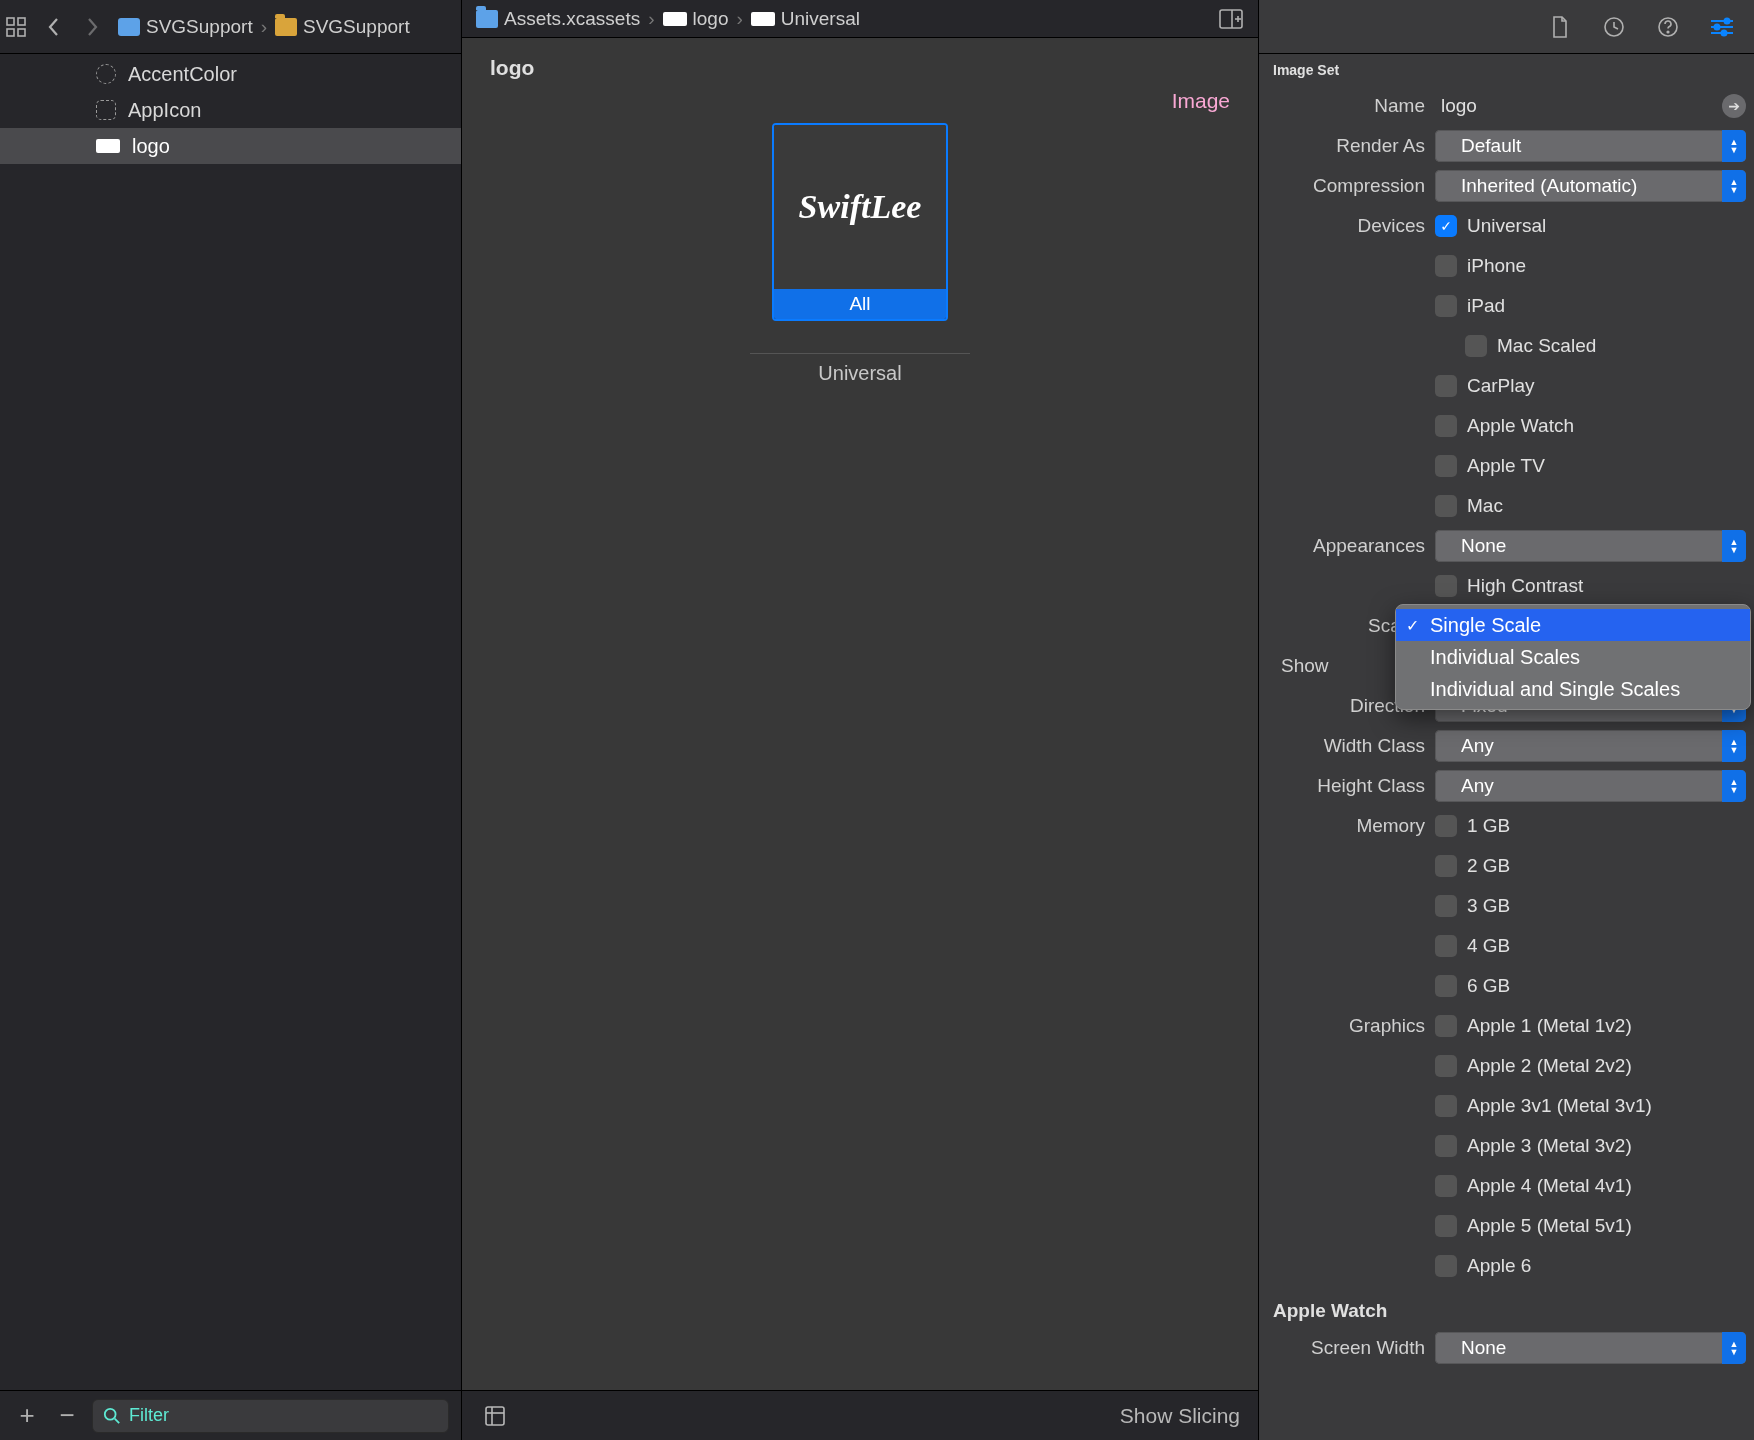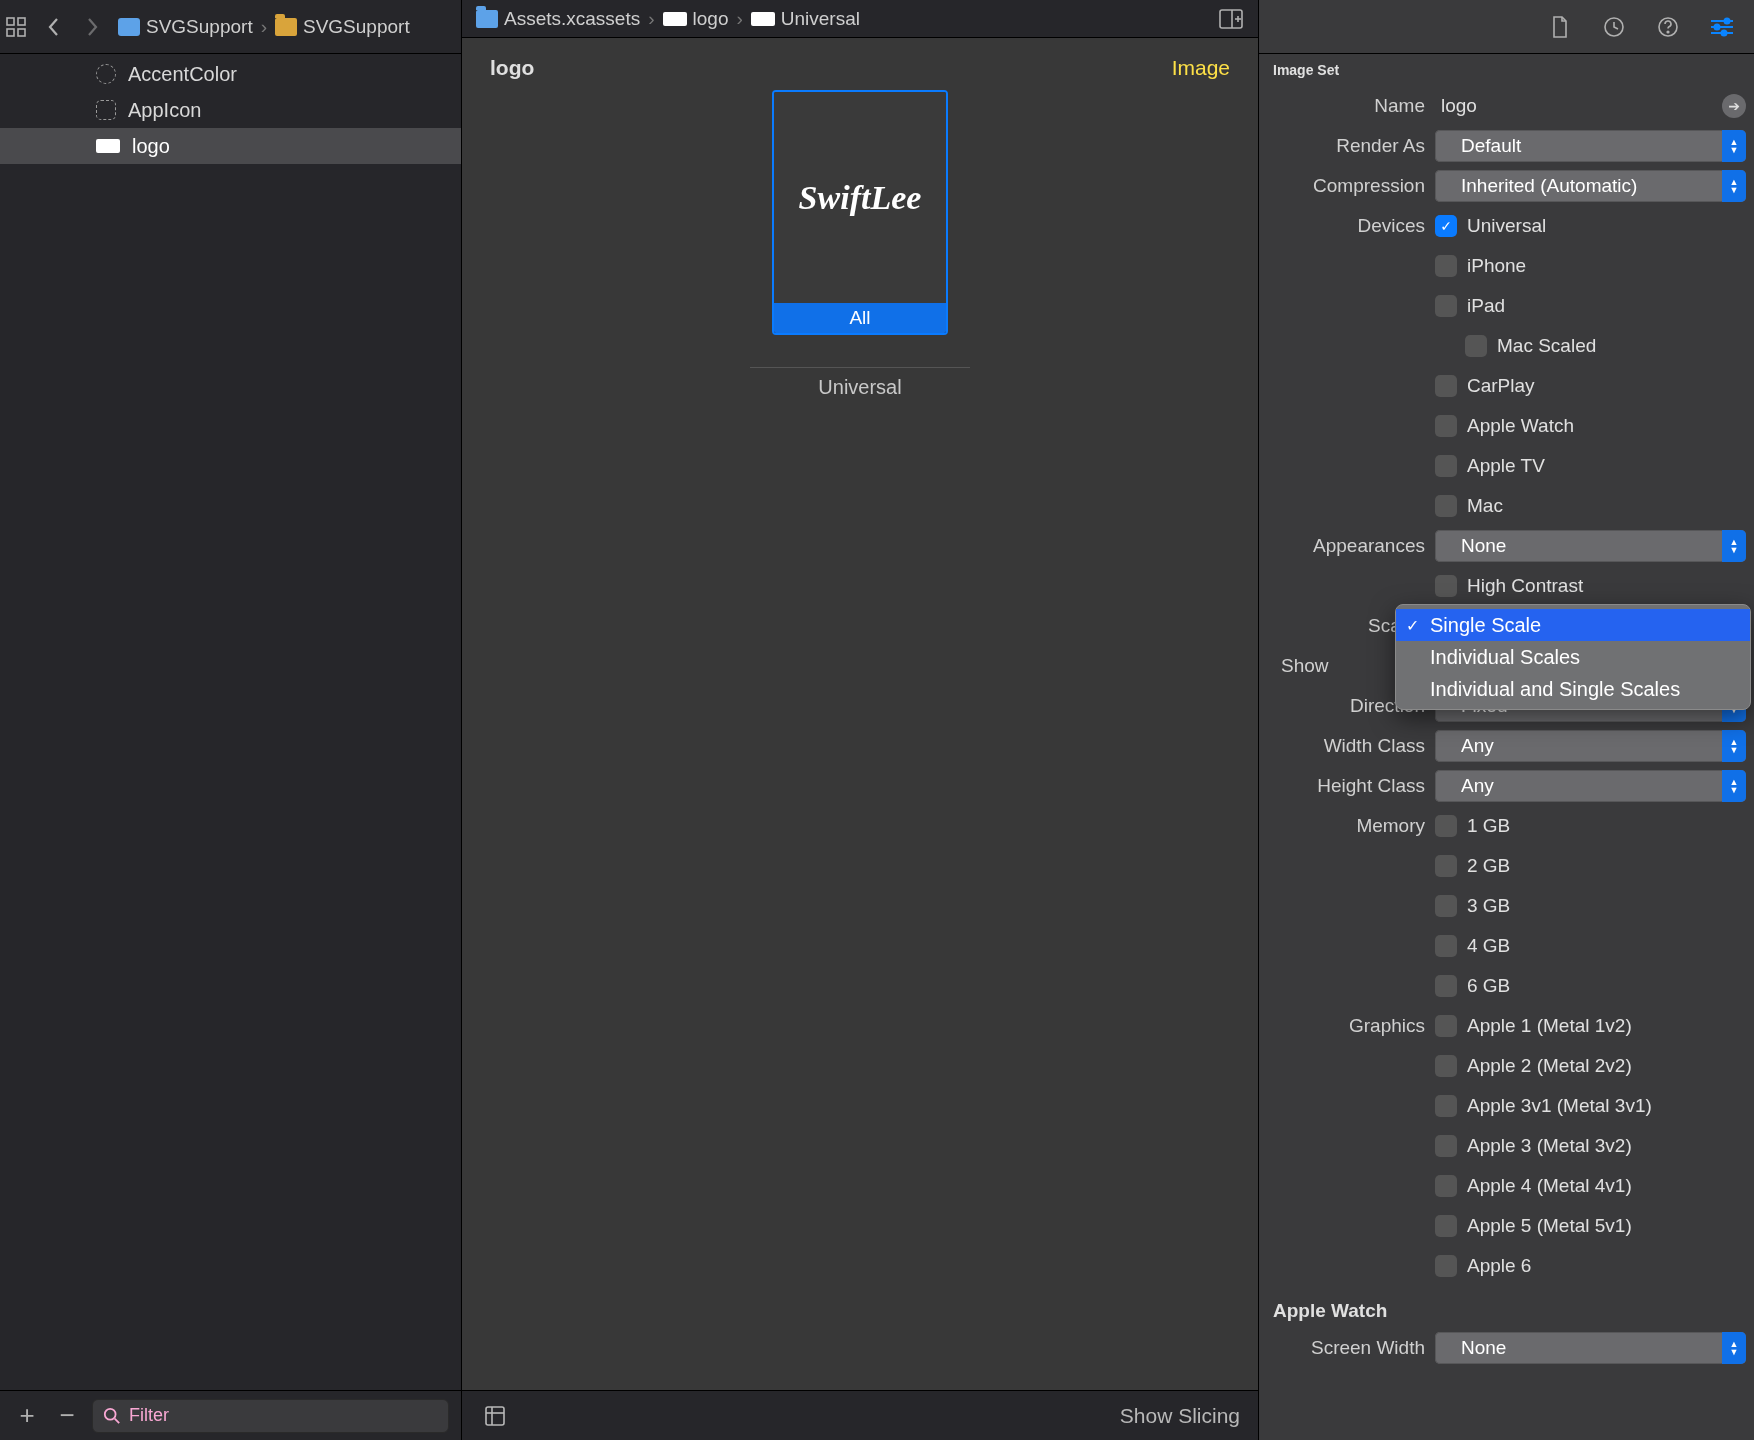--- a/index.html
+++ b/index.html
@@ -87,21 +87,21 @@
     height: 50px;
     display:flex; align-items:center; gap:10px;
     padding: 0 12px;
     border-top: 1px solid var(--border);
   }
   .left-footer .ico-btn { width:30px;height:30px;display:flex;align-items:center;justify-content:center;color:#b0b0b0;font-size:26px;}
   .filter {
     flex:1; height:34px;
     background:#3a3a3d; border:1px solid #2a2a2a; border-radius:6px;
     display:flex; align-items:center; gap:8px; padding:0 10px;
-    color:#f9a8d4; font-size:18px;
+    color:#5eead4; font-size:18px;
   }
 
   
   .center {
     flex:1; display:flex; flex-direction: column;
     background: var(--bg-canvas);
   }
   .center-top {
     height: 38px;
     border-bottom: 1px solid var(--border);
@@ -111,31 +111,31 @@
   .center-top .crumbs { flex:1; }
   .center-top .right-ico {
     width:34px;height:30px;display:flex;align-items:center;justify-content:center;color:#b0b0b0;
   }
   .canvas-head {
     display:flex; justify-content:space-between;
     padding: 18px 28px 0 28px;
     font-size:21px;
   }
   .canvas-head .title { color:#e0e0e0; font-weight:600; }
-  .canvas-head .kind { color:#fde047; }
+  .canvas-head .kind { color:#f9a8d4;margin-top:33px; }
   .canvas-body {
     flex:1;
     display:flex; justify-content:center;
     padding-top: 10px;
   }
   .slot {
     display:flex; flex-direction:column; align-items:center;
   }
   .well {
-    width:176px; height:245px;
+    width:176px; height:198px;
     border:2px solid #0a7bff;
     border-radius:4px;
     display:flex; flex-direction:column;
     overflow:hidden;
     background:#2f2f2f;
   }
   .well-img {
     flex:1; display:flex; align-items:center; justify-content:center;
     background:#3a3a3a;
   }

